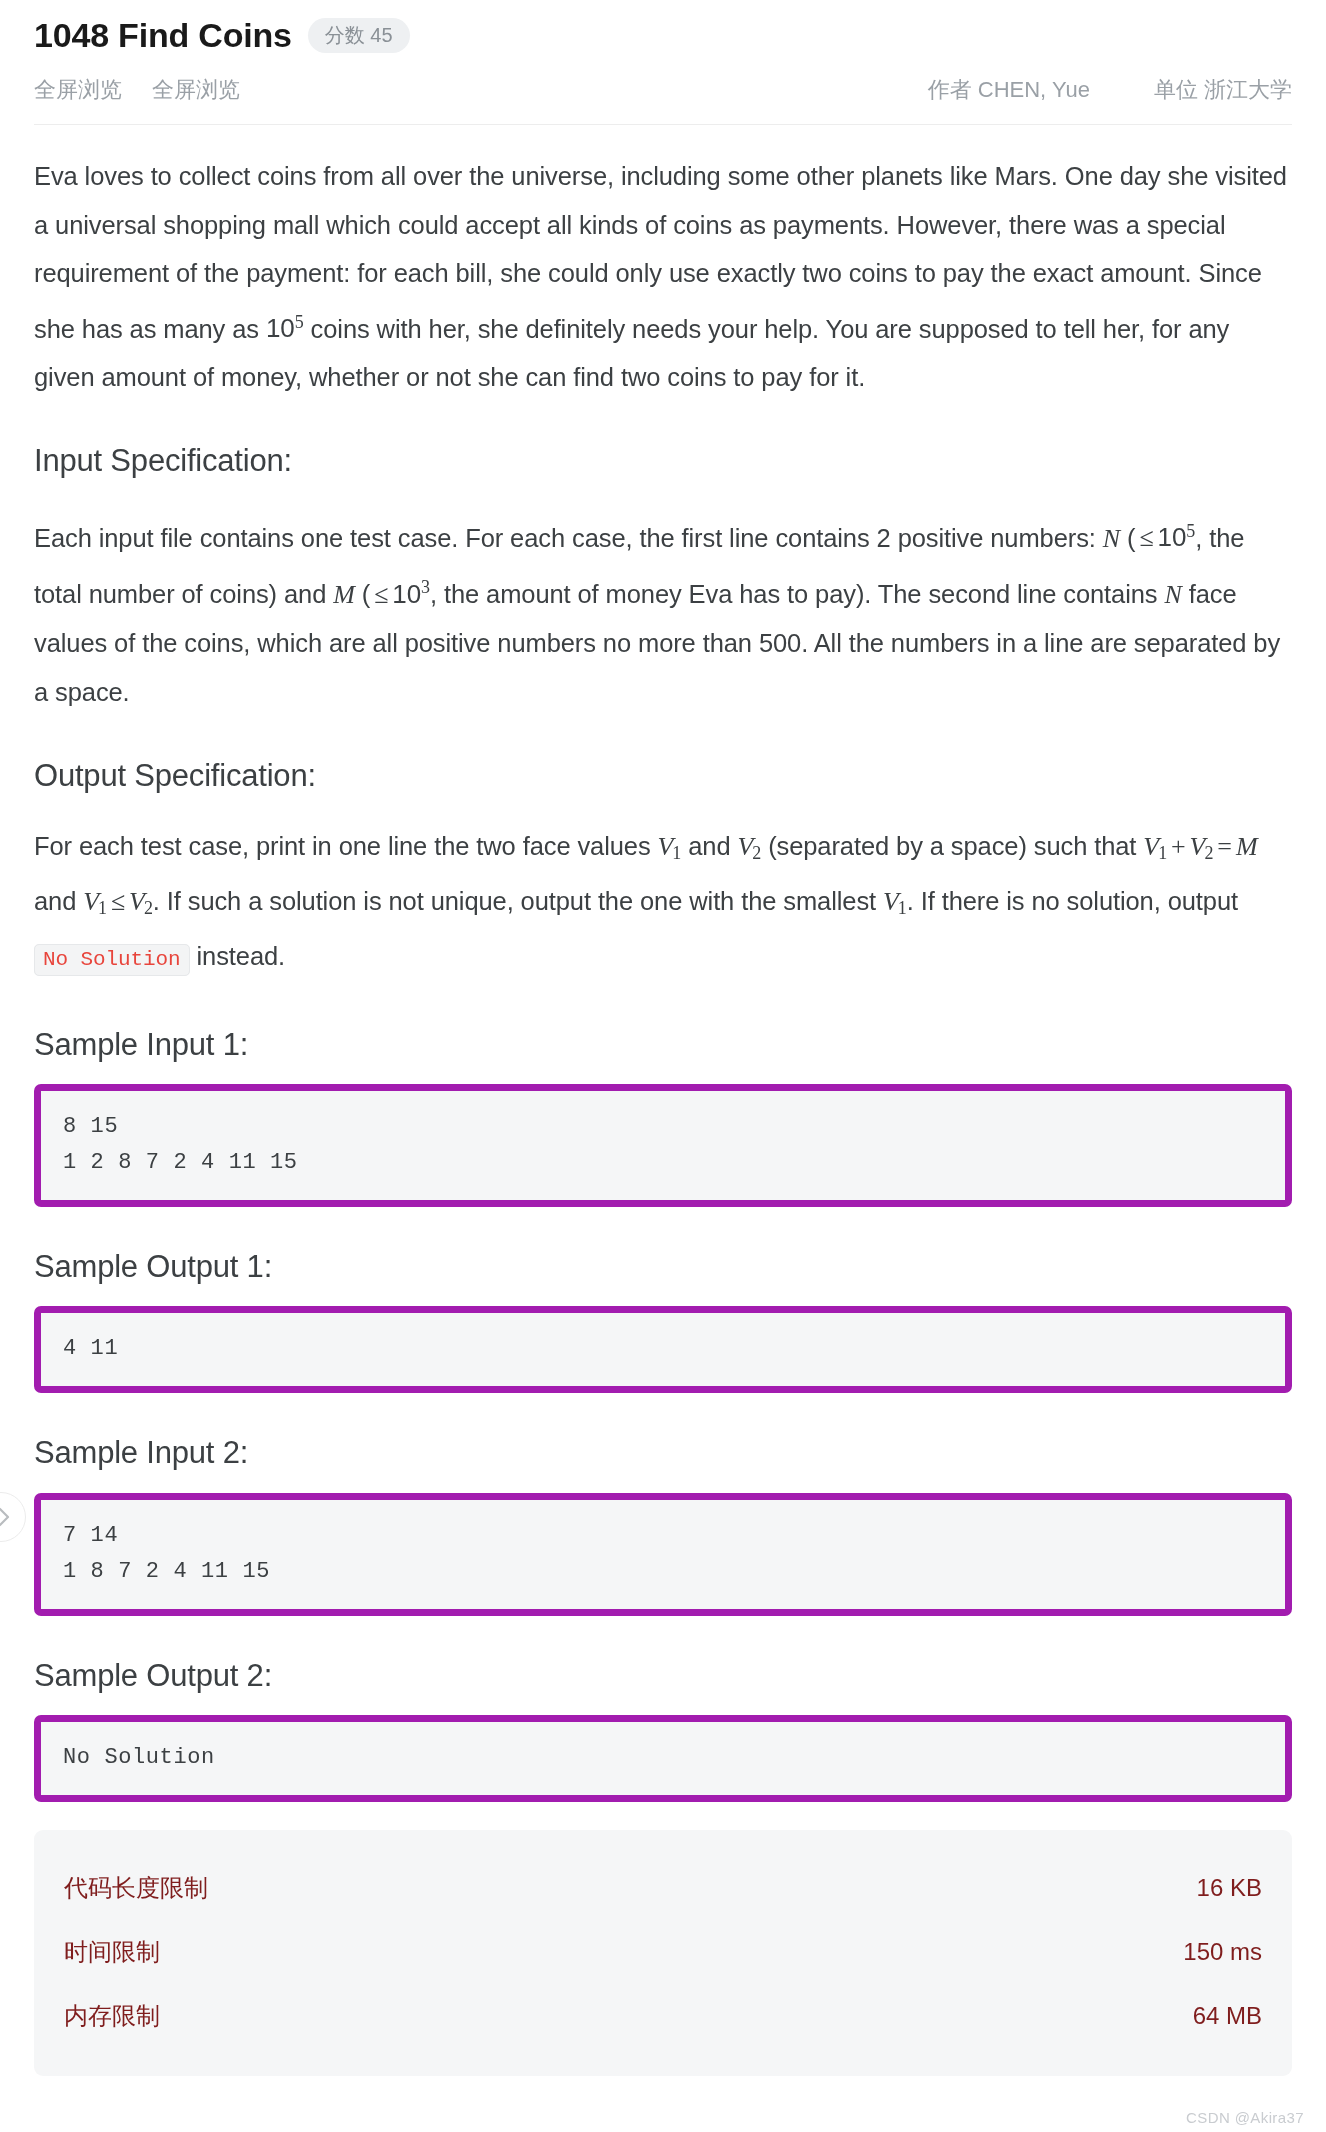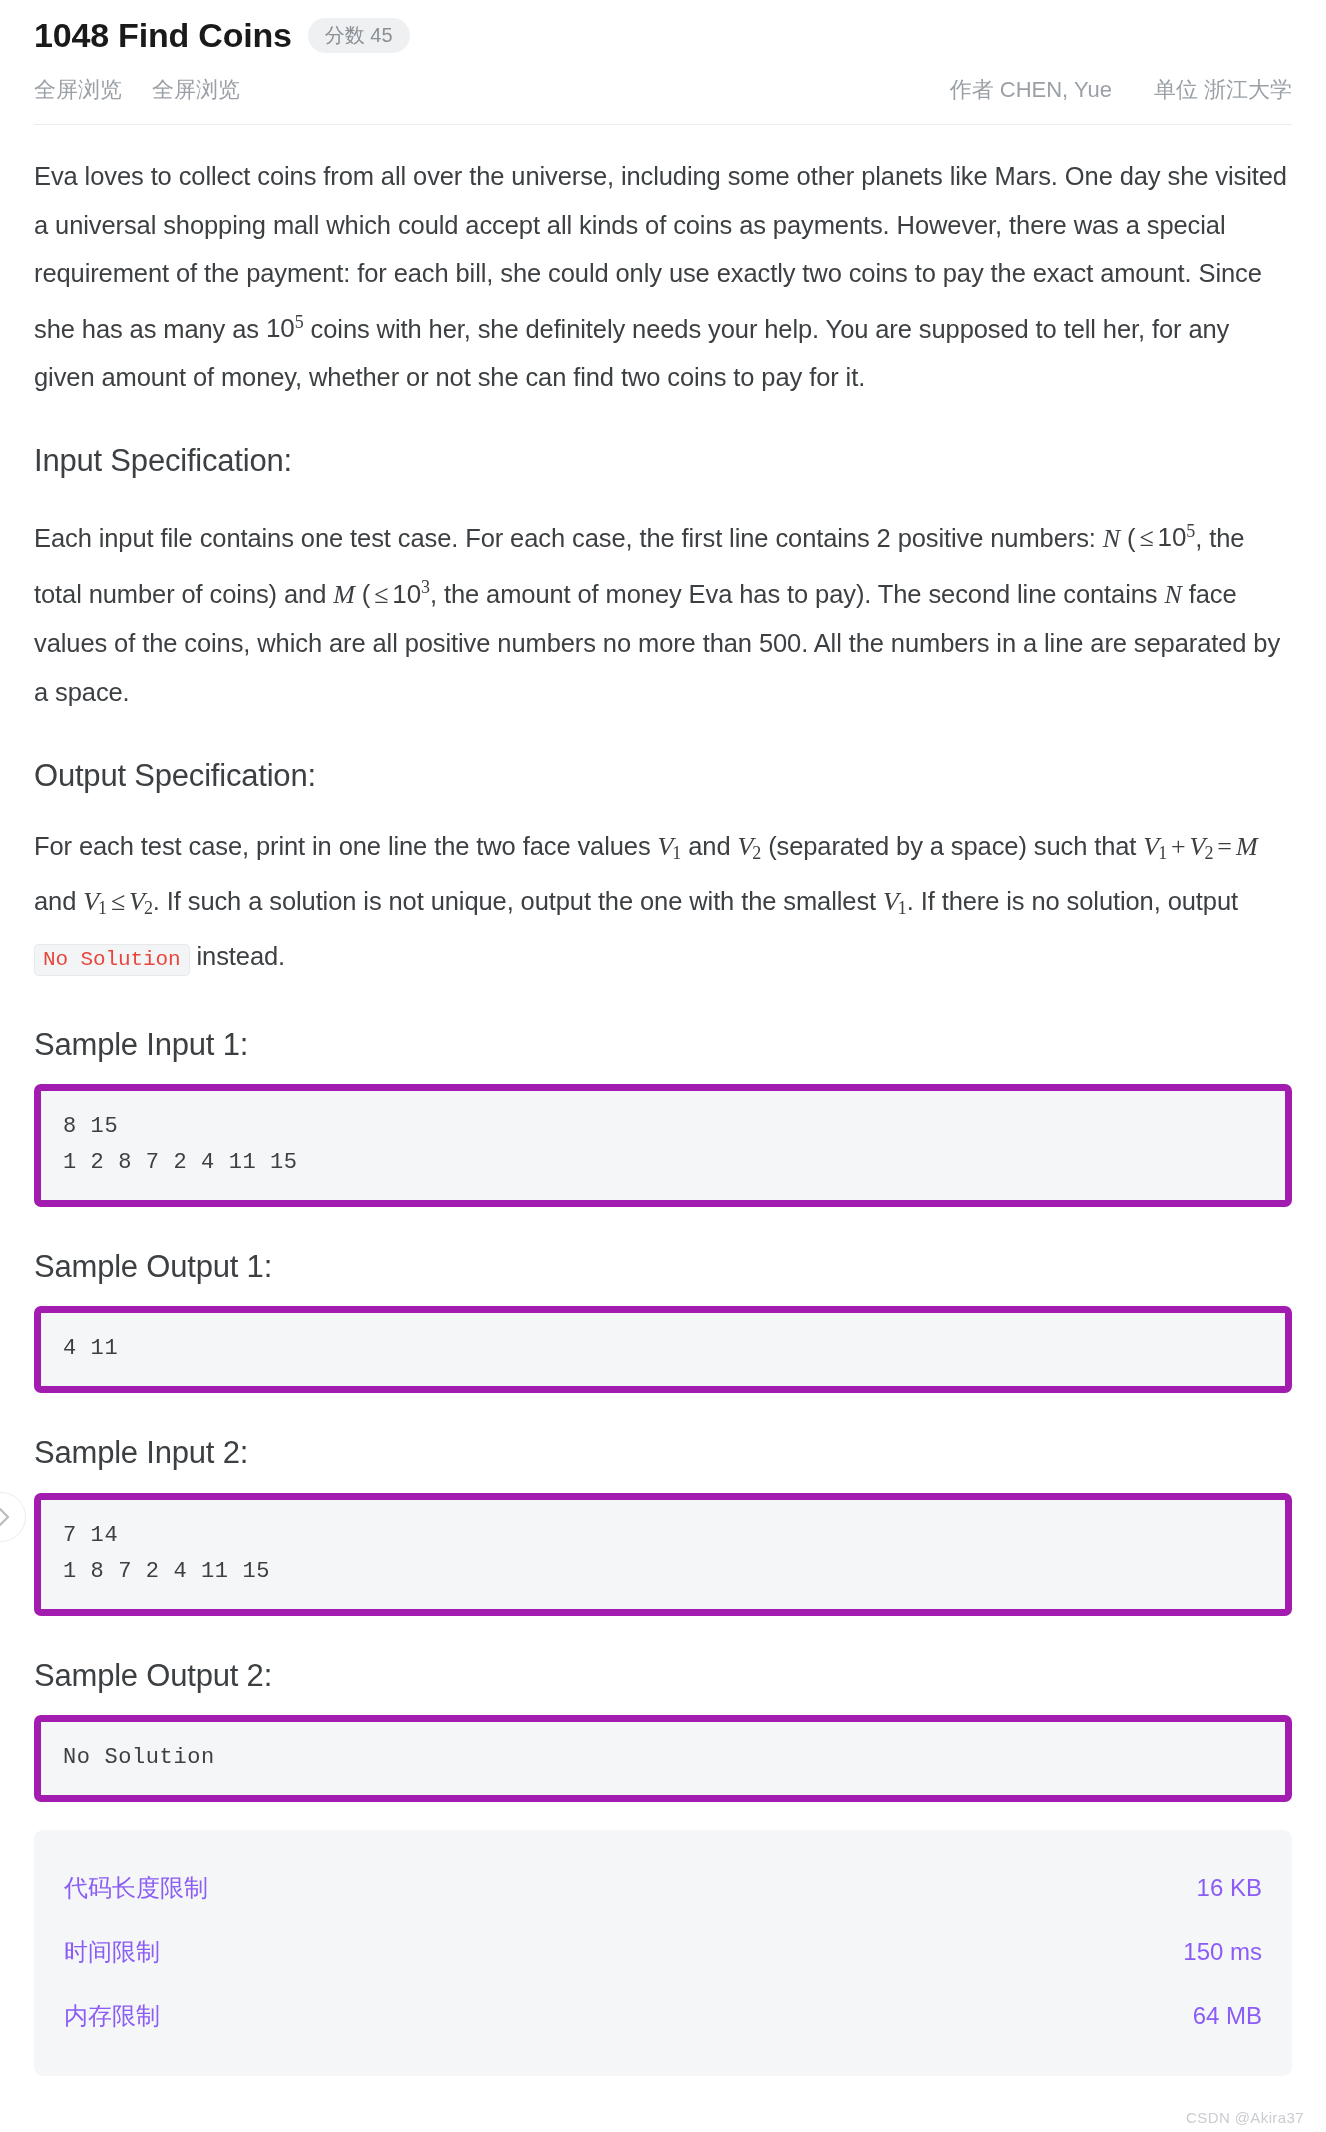--- a/index.html
+++ b/index.html
@@ -47,21 +47,21 @@
   .score-badge .score-num { color: #8a9096; }
 
   .meta-row {
     display: flex;
     align-items: center;
     height: 56px;
     font-size: 22px;
     color: #9aa0a6;
   }
   .meta-left { display: flex; gap: 30px; }
-  .meta-right { margin-left: auto; display: flex; gap: 42px; }
+  .meta-right { margin-left: auto; display: flex; gap: 64px; }
   .meta-link { cursor: pointer; white-space: nowrap; }
   .meta-info { white-space: nowrap; }
   .meta-info .mi-key { color: #9aa0a6; }
 
   .header-divider {
     height: 1px;
     background: #ededed;
     margin: 6px 34px 0 34px;
   }
 
@@ -148,21 +148,21 @@
     background: #f5f6f7;
     border-radius: 9px;
     margin: 28px 0 0 0;
     padding: 26px 30px 28px 30px;
   }
   .limit-row {
     display: flex;
     align-items: center;
     height: 64px;
     font-size: 24px;
-    color: #8b5cf6;
+    color: #7f1d1d;
   }
   .limit-row .lim-val {
     margin-left: auto;
   }
 
   
   .side-nav-btn {
     position: absolute;
     left: -24px;
     top: 1492px;

